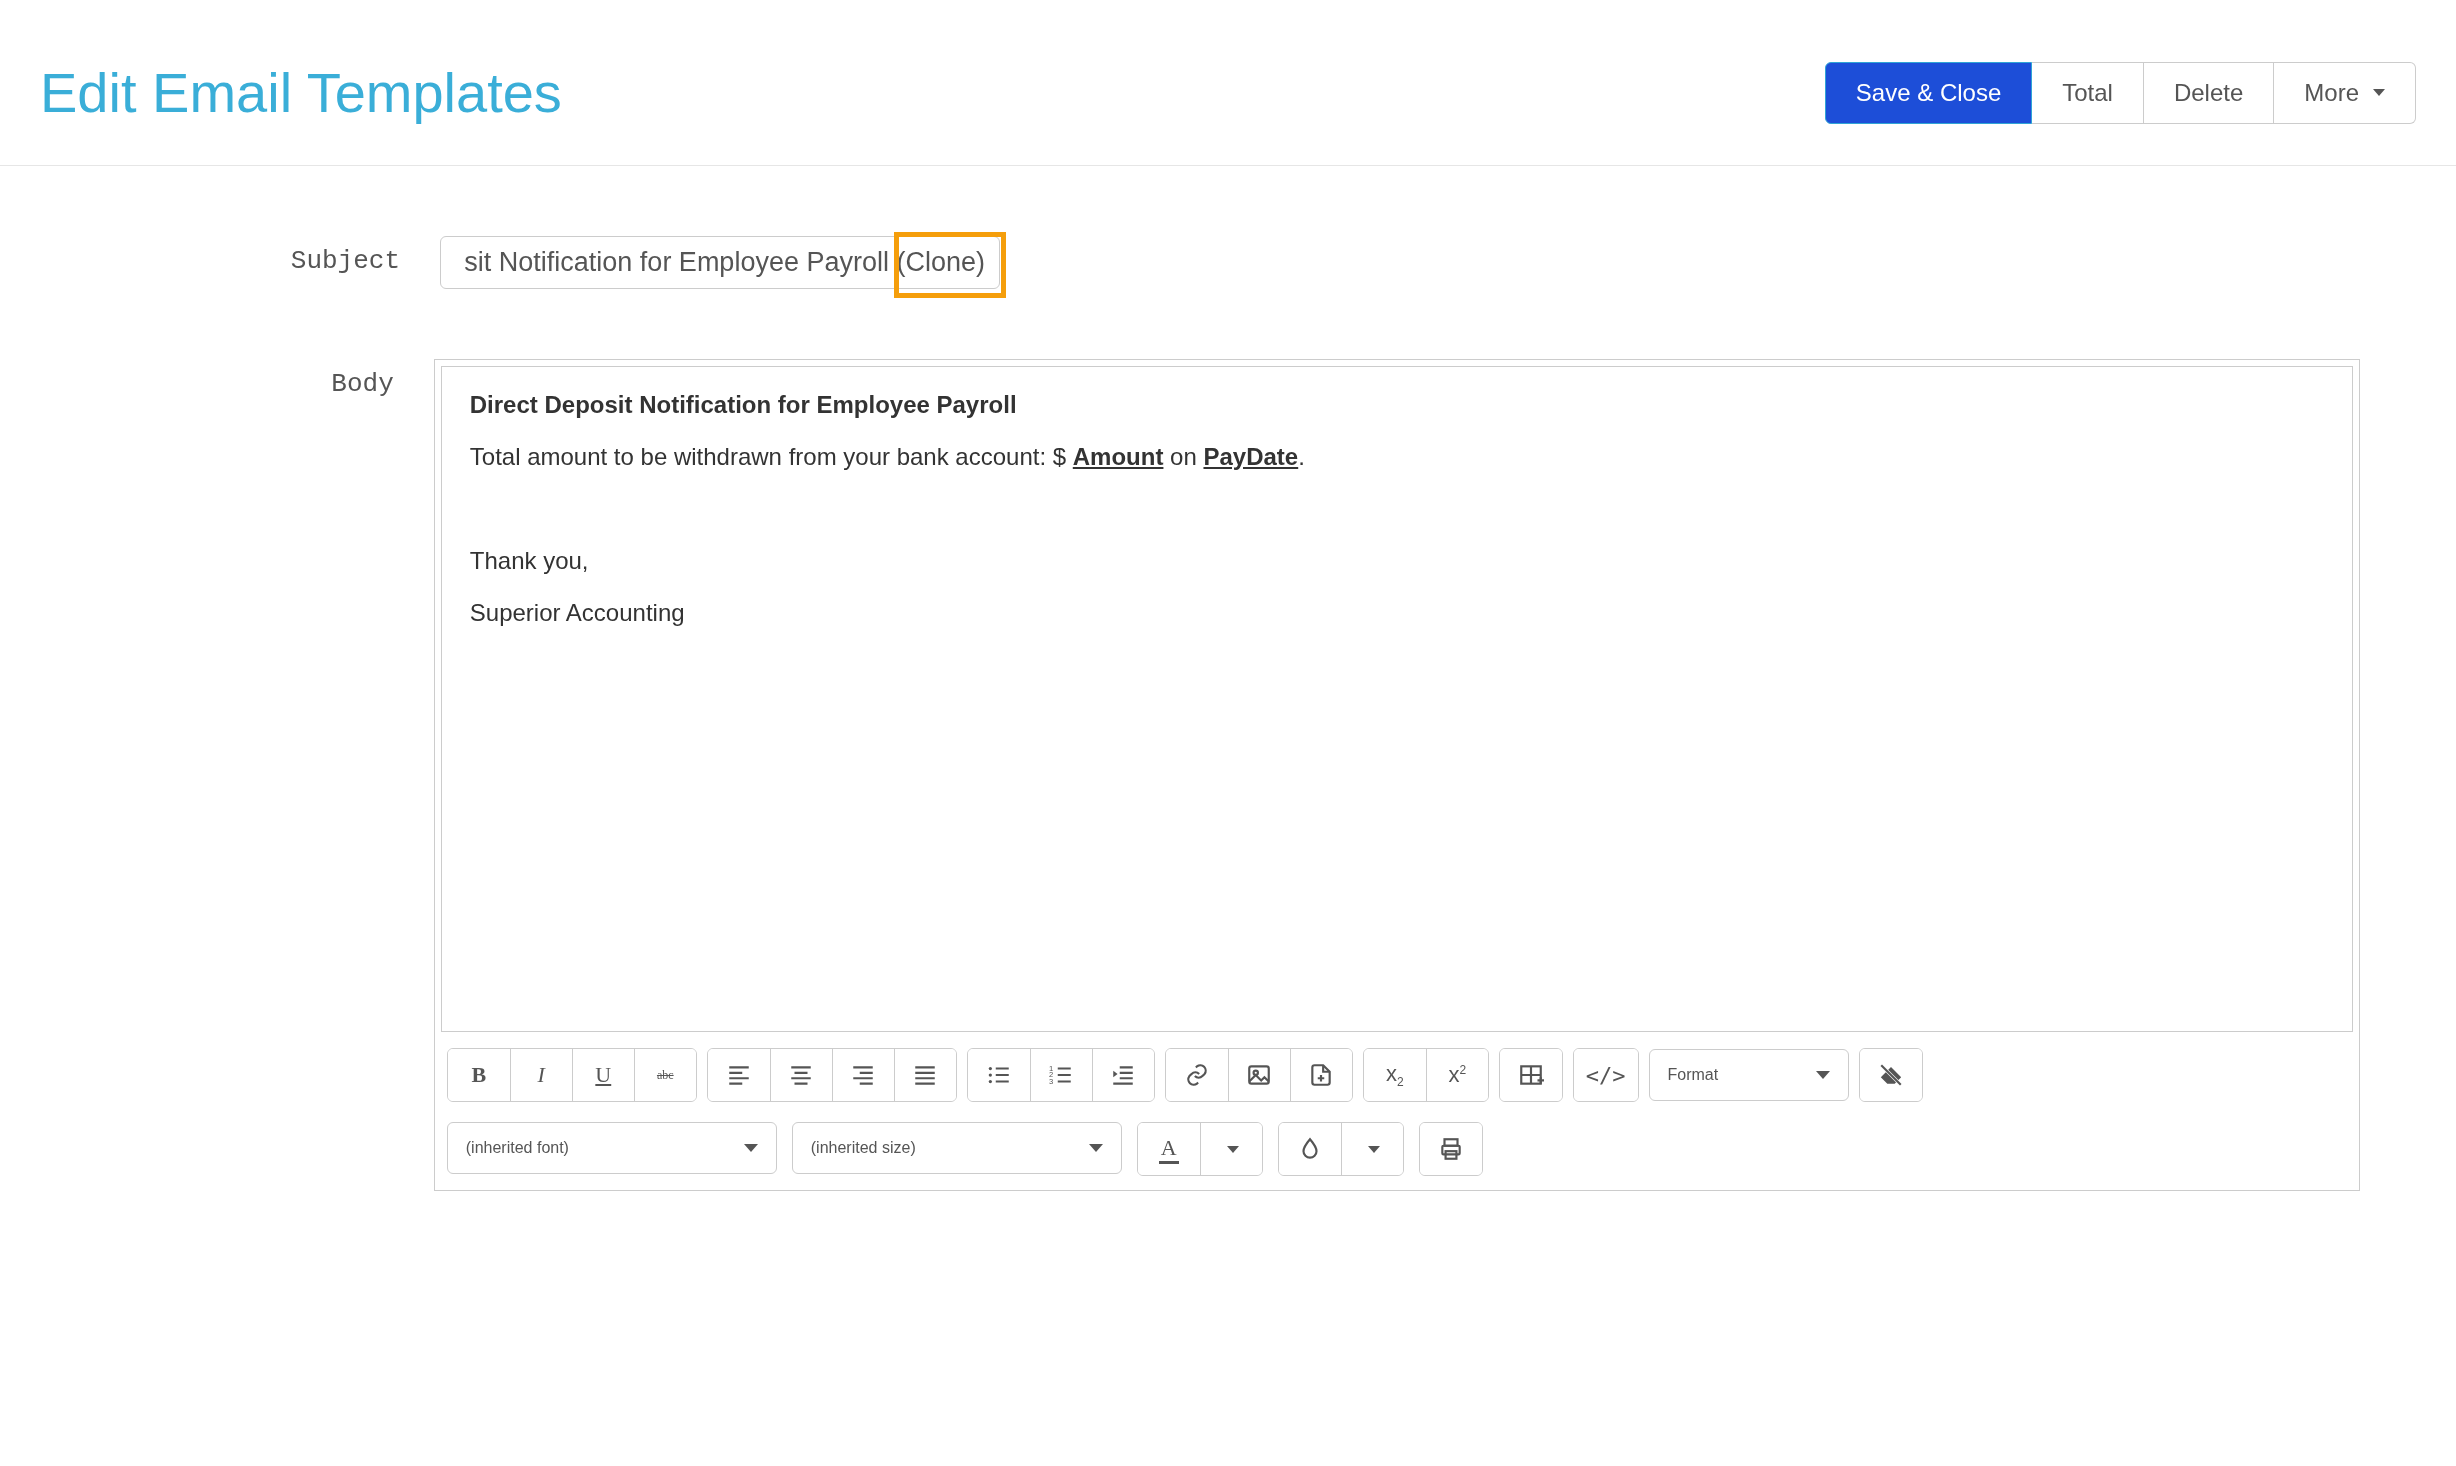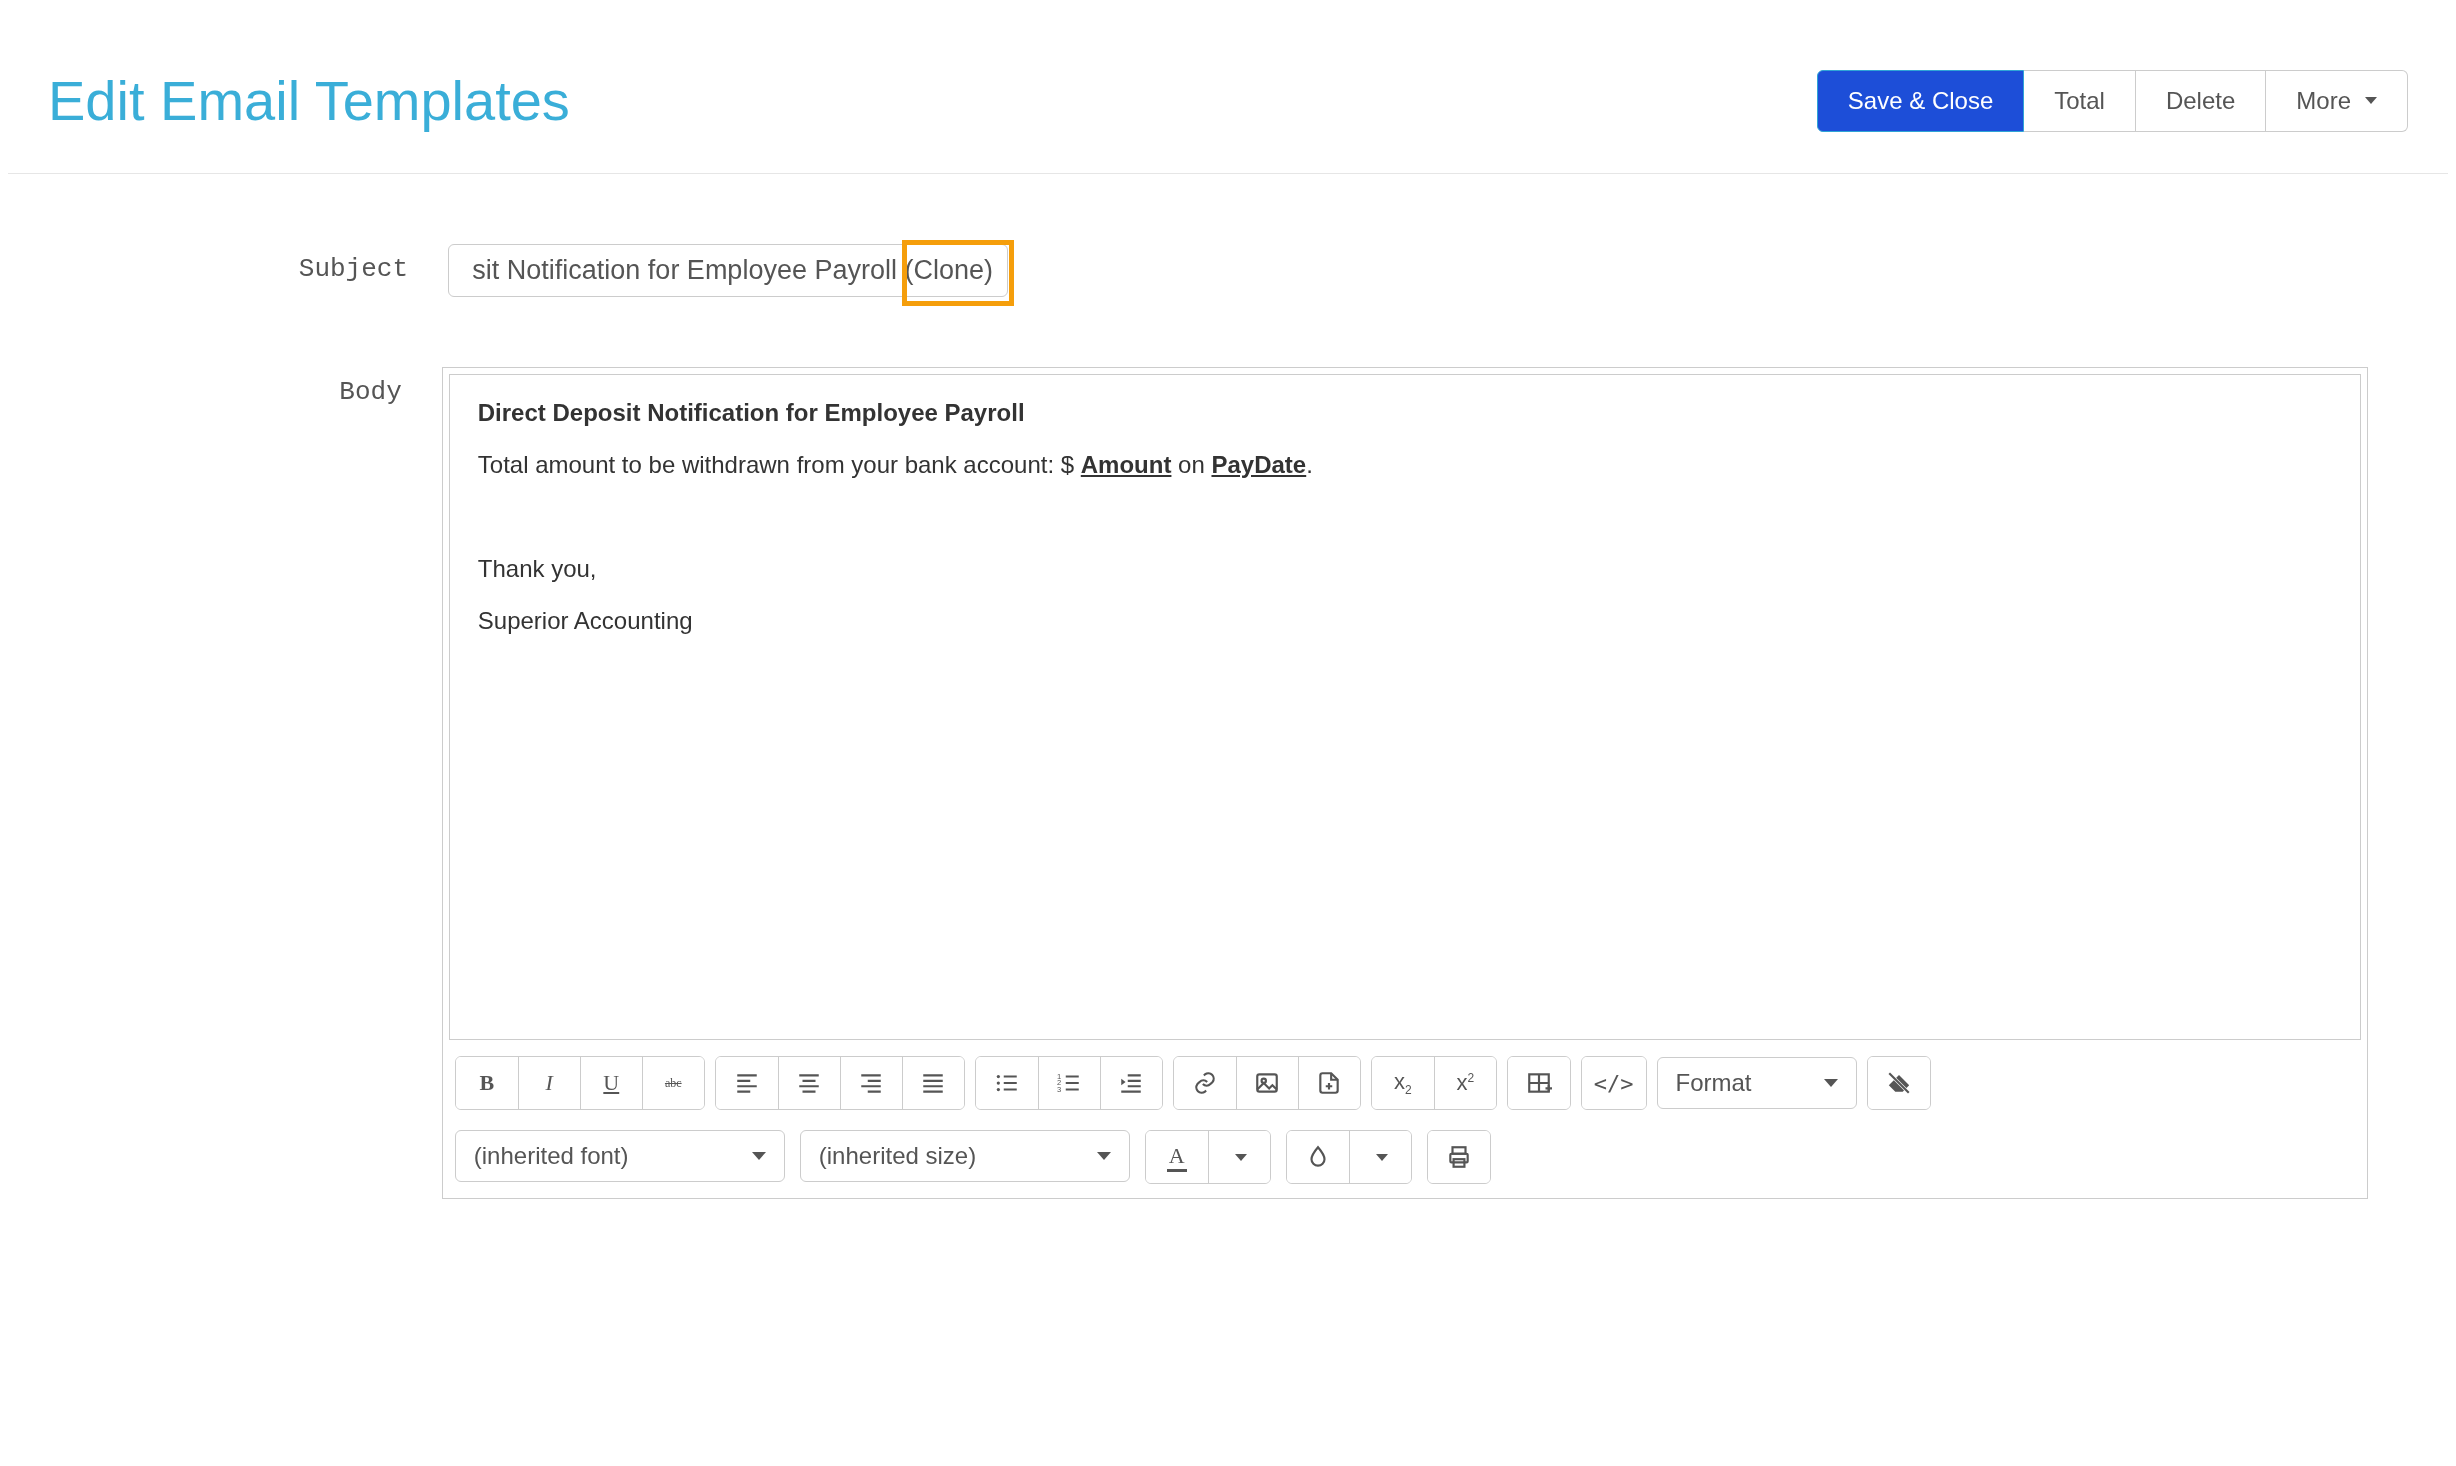--- a/index.html
+++ b/index.html
@@ -4,21 +4,21 @@
 <style>
   * { box-sizing: border-box; margin: 0; padding: 0; }
   body {
     font-family: "Helvetica Neue", Arial, sans-serif;
     background: #fff;
     color: #555;
     font-size: 14px;
   }
   .page {
     width: 2456px;
-    padding: 8px;
+    padding: 0;
   }
   .header-row {
     display: flex;
     align-items: center;
     justify-content: space-between;
     padding: 60px 40px 40px 40px;
     border-bottom: 1px solid #e6e6e6;
   }
   .page-title {
     font-size: 56px;
@@ -155,21 +155,21 @@
   }
 
   .tselect {
     display: flex;
     align-items: center;
     border: 1px solid #ccc;
     border-radius: 6px;
     background: #fff;
     height: 52px;
     padding: 0 18px;
-    font-size: 24px;
+    font-size: 16px;
     color: #555;
     cursor: pointer;
     gap: 50px;
   }
   .tselect .tri {
     width: 0; height: 0;
     border-left: 7px solid transparent;
     border-right: 7px solid transparent;
     border-top: 8px solid #555;
   }

